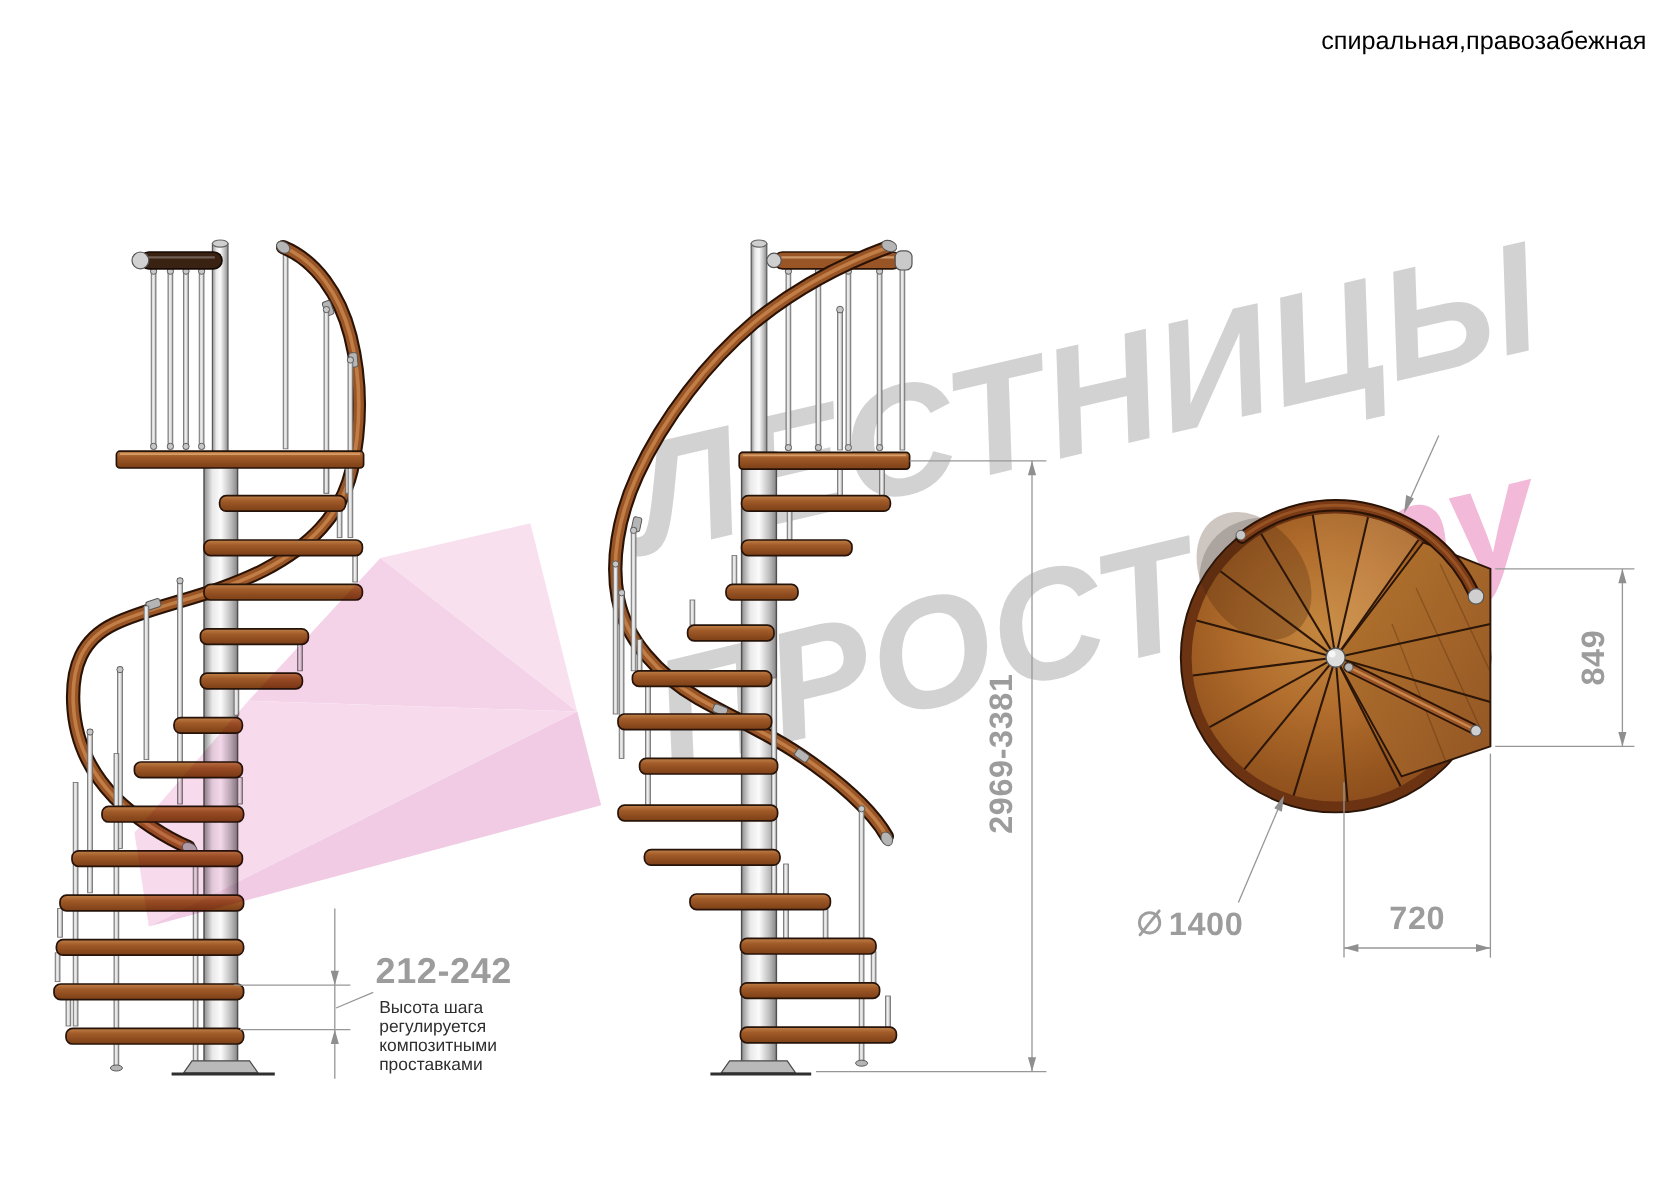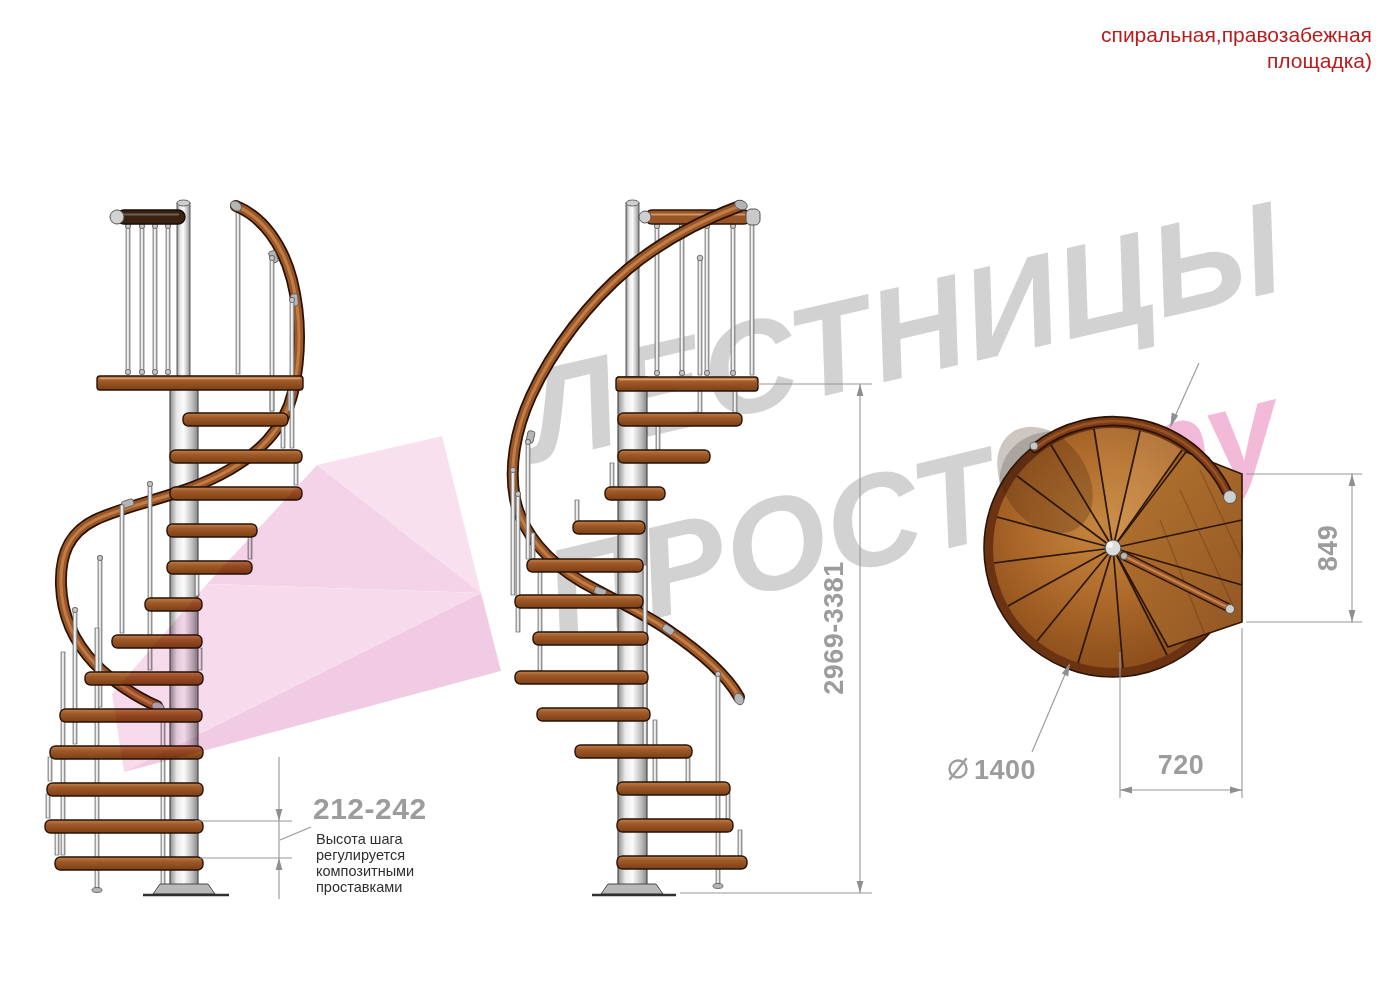--- a/index.html
+++ b/index.html
@@ -1,20 +1,20 @@
 <!DOCTYPE html>
 <html><head>
 <meta charset="utf-8">
 <style>
   html,body{margin:0;padding:0;background:#ffffff;}
   .canvas{position:relative;width:1400px;height:1000px;background:#ffffff;overflow:hidden;
           font-family:"Liberation Sans",sans-serif;}
   .canvas svg{position:absolute;left:0;top:0;}
   .title-block{position:absolute;top:22px;right:28px;text-align:right;
-               font-size:21px;line-height:26px;font-weight:500;color:#b91c1c;}
+               font-size:21px;line-height:26px;font-weight:500;color:#000000;}
   .wm-word{font-weight:bold;font-style:italic;letter-spacing:2px;}
   .dim{font-weight:bold;fill:#9c9c9c;letter-spacing:.5px;}
   .dim-27{font-size:27px;}
   .dim-30{font-size:30px;}
   .note{font-size:14.5px;font-weight:500;fill:#2e2e2e;}
   .ext{stroke:#979797;stroke-width:1.1;fill:none;}
   .arr{fill:#8f8f8f;stroke:none;}
   .tw{fill:url(#gW);stroke:#26130a;stroke-width:1.4;}
   .rd{fill:url(#gR);stroke:#6e6e6e;stroke-width:.7;}
   .kn{fill:#c7c7c7;stroke:#5a5a5a;stroke-width:.8;}
@@ -342,16 +342,15 @@
   <g style="mix-blend-mode:multiply" opacity=".9">
     <polygon points="317,465 442,436 481,593" fill="#f8ddee"></polygon>
     <polygon points="317,465 481,593 207,584" fill="#f3cfe7"></polygon>
     <polygon points="207,584 481,593 124,772 112,694" fill="#f6d7eb"></polygon>
     <polygon points="481,593 501,671 124,772" fill="#f0c5e1"></polygon>
   </g>
 </svg>
 
 <div class="title-block">
   <div>спиральная,правозабежная</div>
-  <div>площадка)</div>
 </div>
 
 </div>
 
 </body></html>

